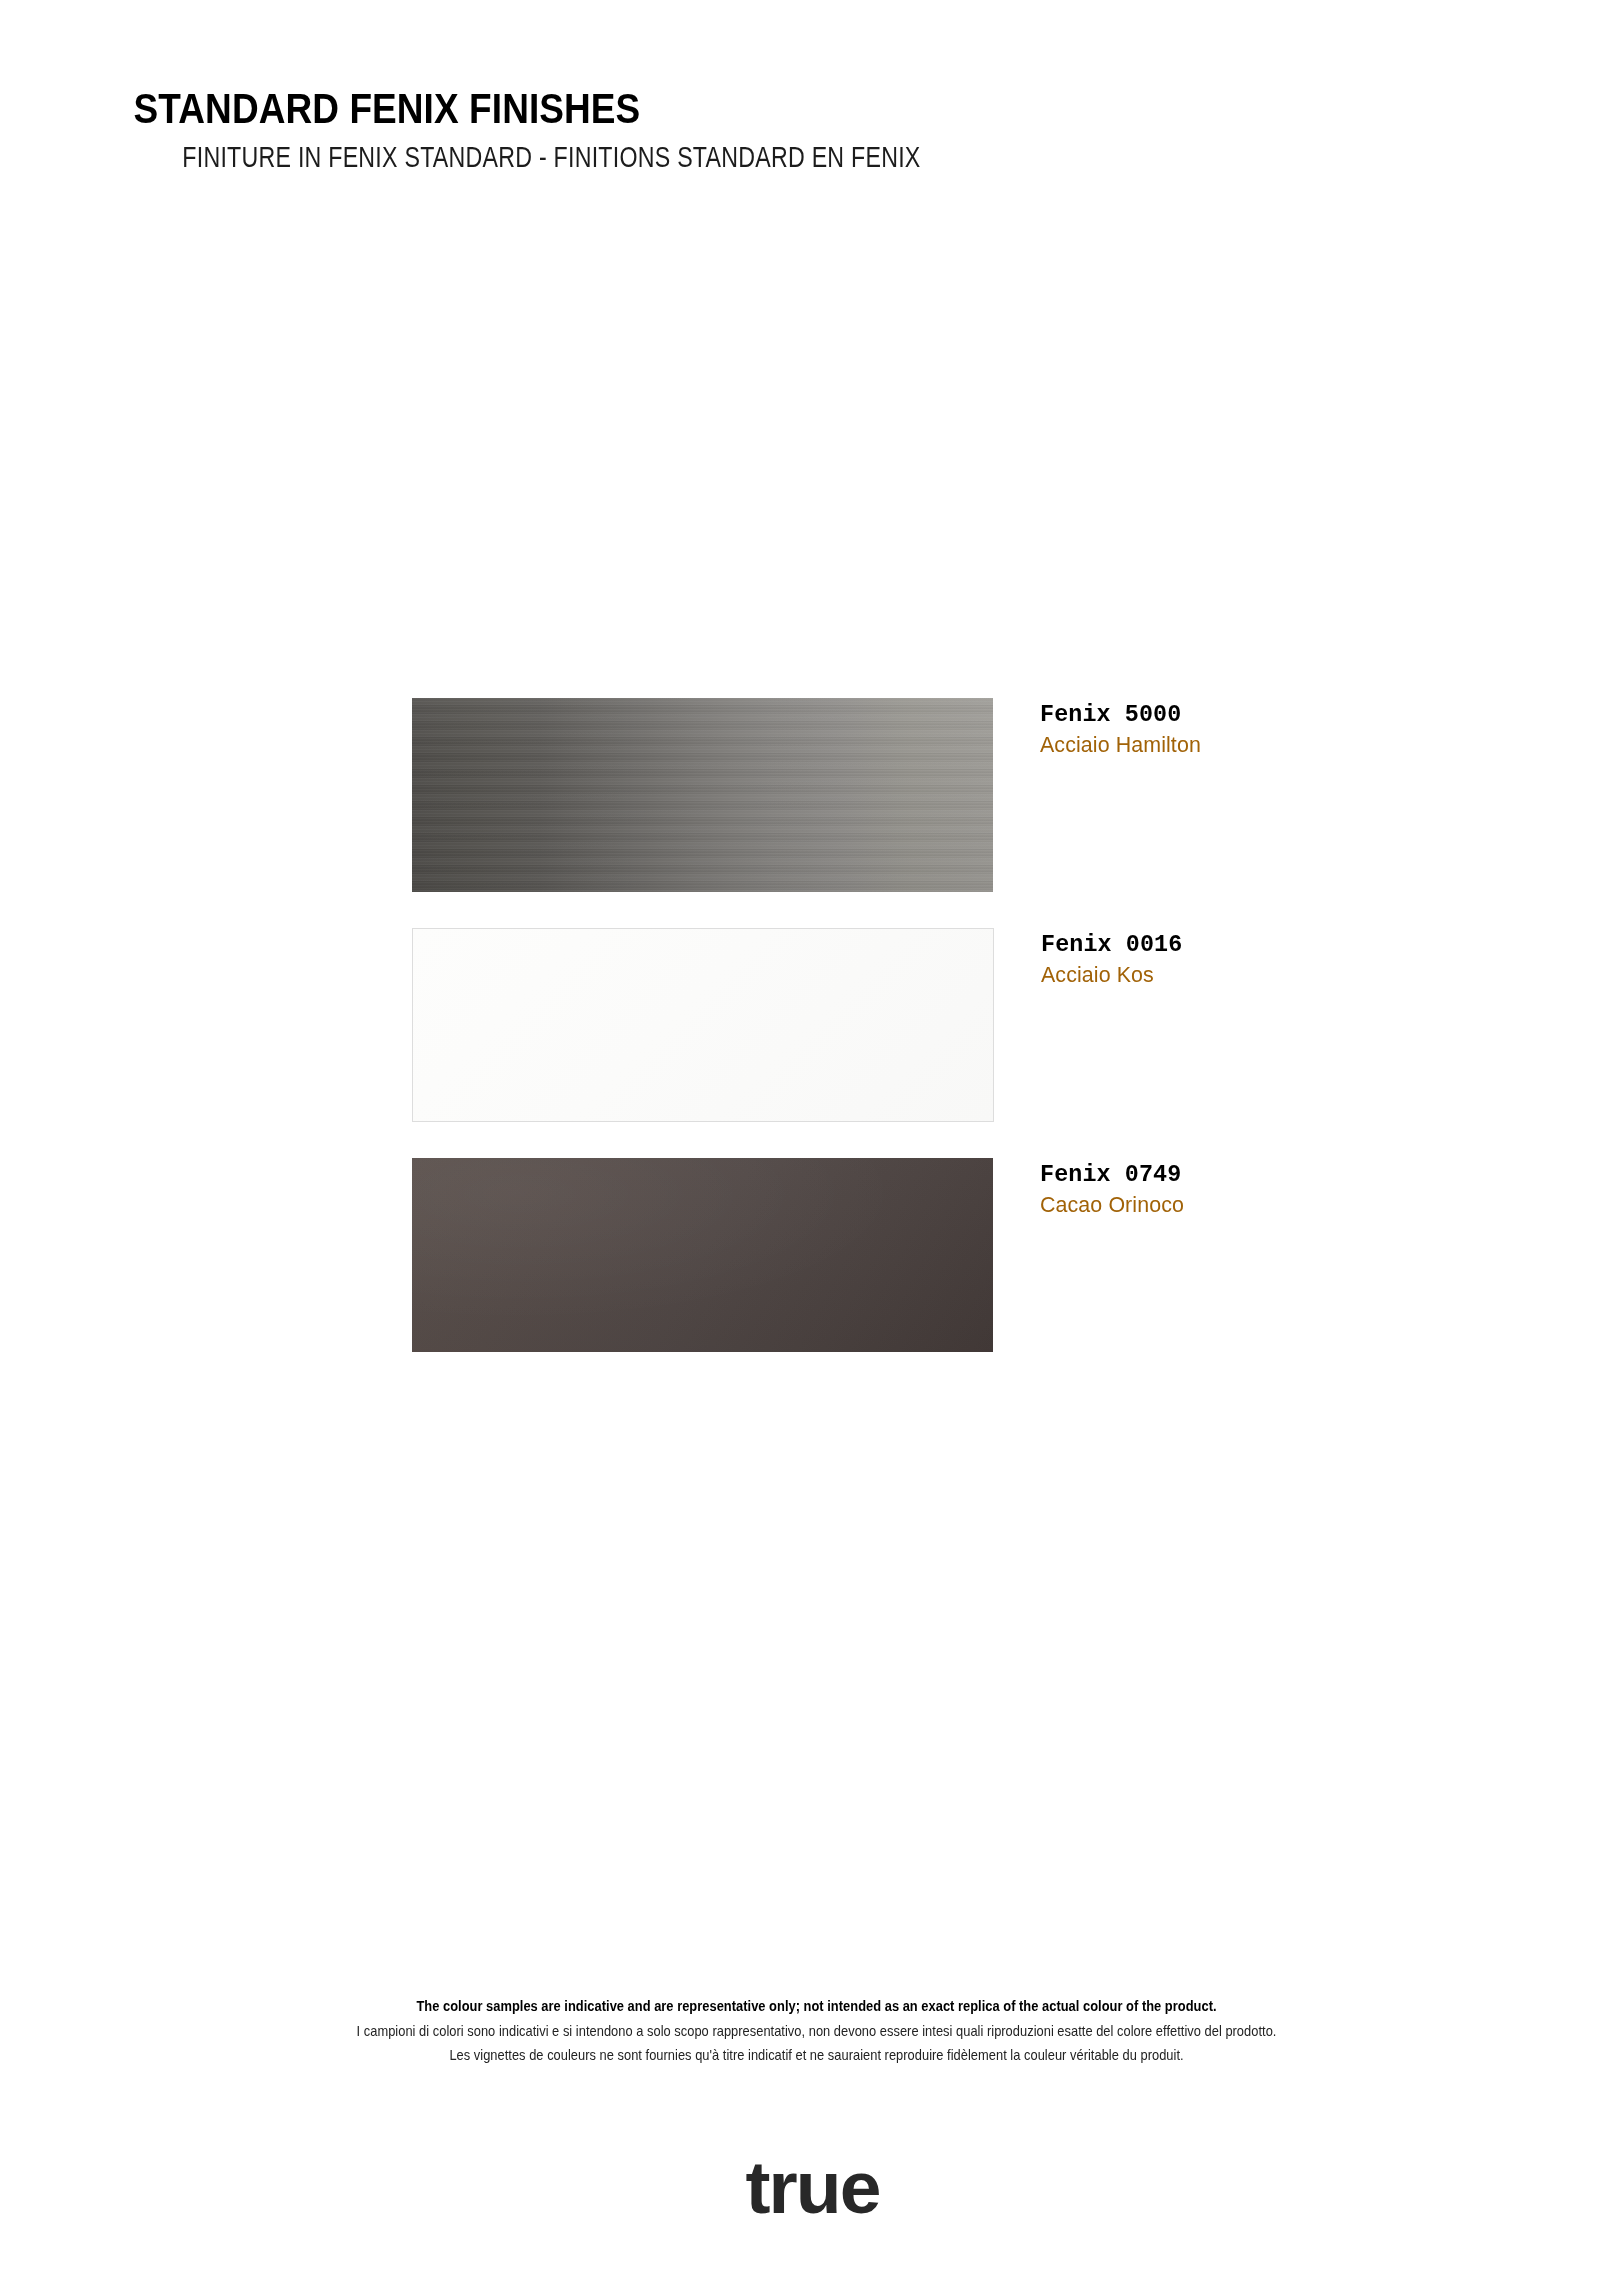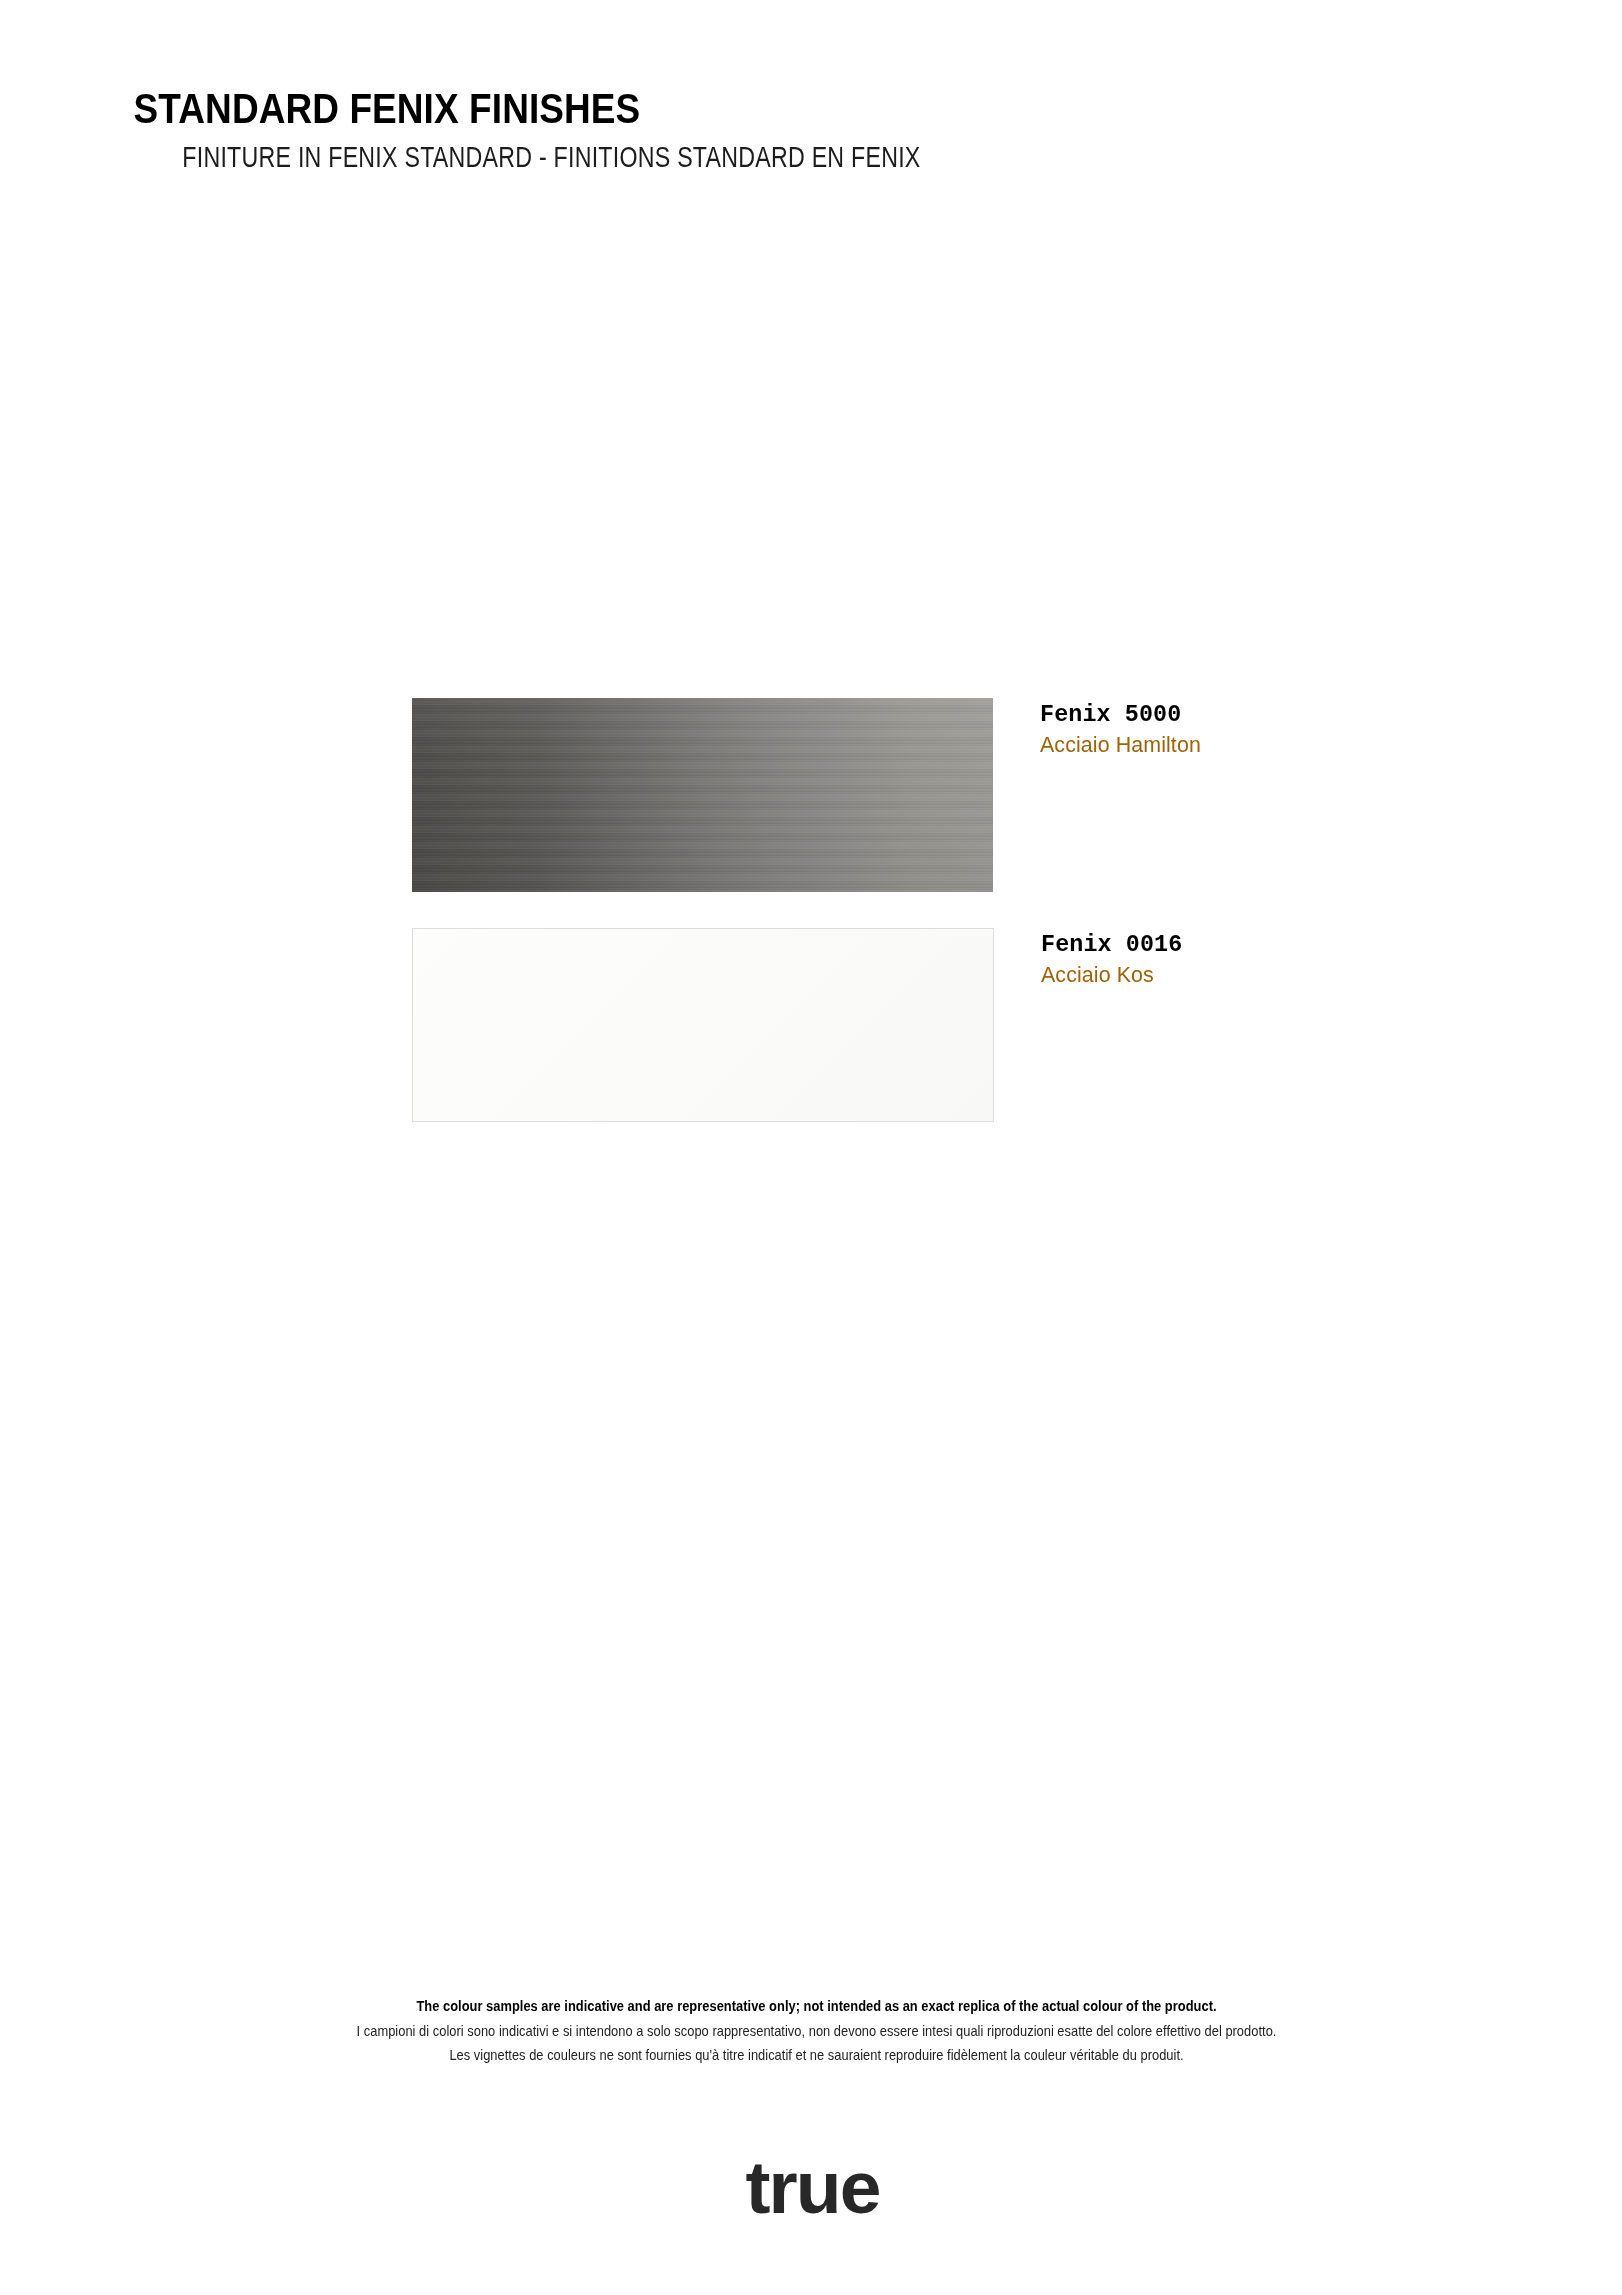--- a/index.html
+++ b/index.html
@@ -239,20 +239,27 @@
   </div>
 
   <div class="swatch-row">
     <div class="swatch-chip chip-white"></div>
     <div class="swatch-caption">
       <div class="swatch-code">Fenix 0016</div>
       <div class="swatch-name">Acciaio Kos</div>
     </div>
   </div>
 
+  <div class="swatch-row">
+    <div class="swatch-chip chip-cacao"></div>
+    <div class="swatch-caption">
+      <div class="swatch-code">Fenix 0749</div>
+      <div class="swatch-name">Cacao Orinoco</div>
+    </div>
+  </div>
 
 
 </div>
 
 <div class="disclaimer">
   <div class="disclaimer-line is-bold">The colour samples are indicative and are representative only; not intended as an exact replica of the actual colour of the product.</div>
   <div class="disclaimer-line is-regular">I campioni di colori sono indicativi e si intendono a solo scopo rappresentativo, non devono essere intesi quali riproduzioni esatte del colore effettivo del prodotto.</div>
   <div class="disclaimer-line is-regular">Les vignettes de couleurs ne sont fournies qu'à titre indicatif et ne sauraient reproduire fidèlement la couleur véritable du produit.</div>
 </div>
 

